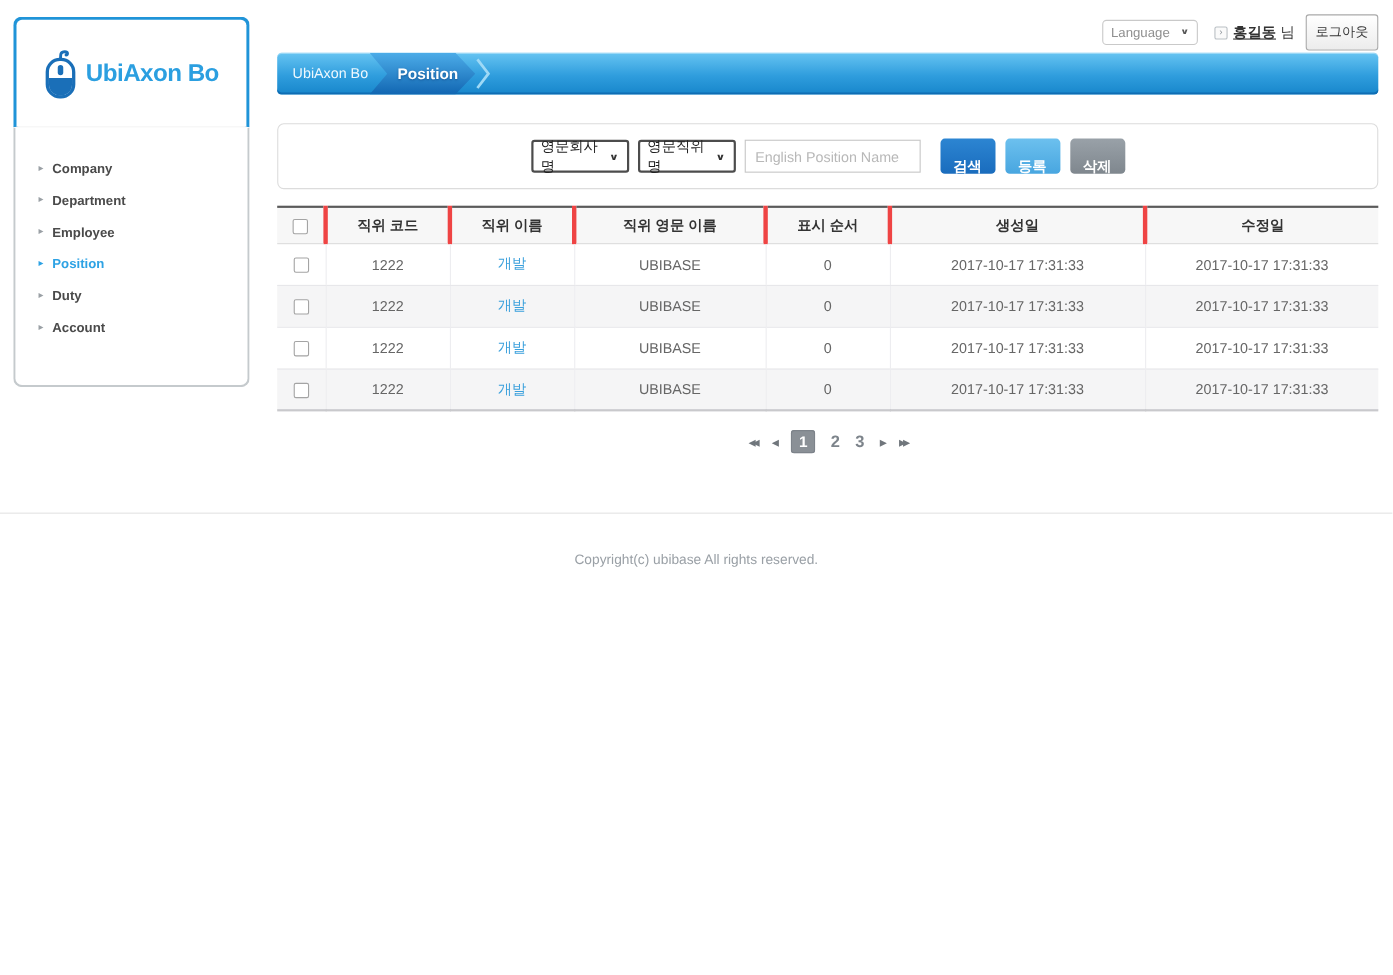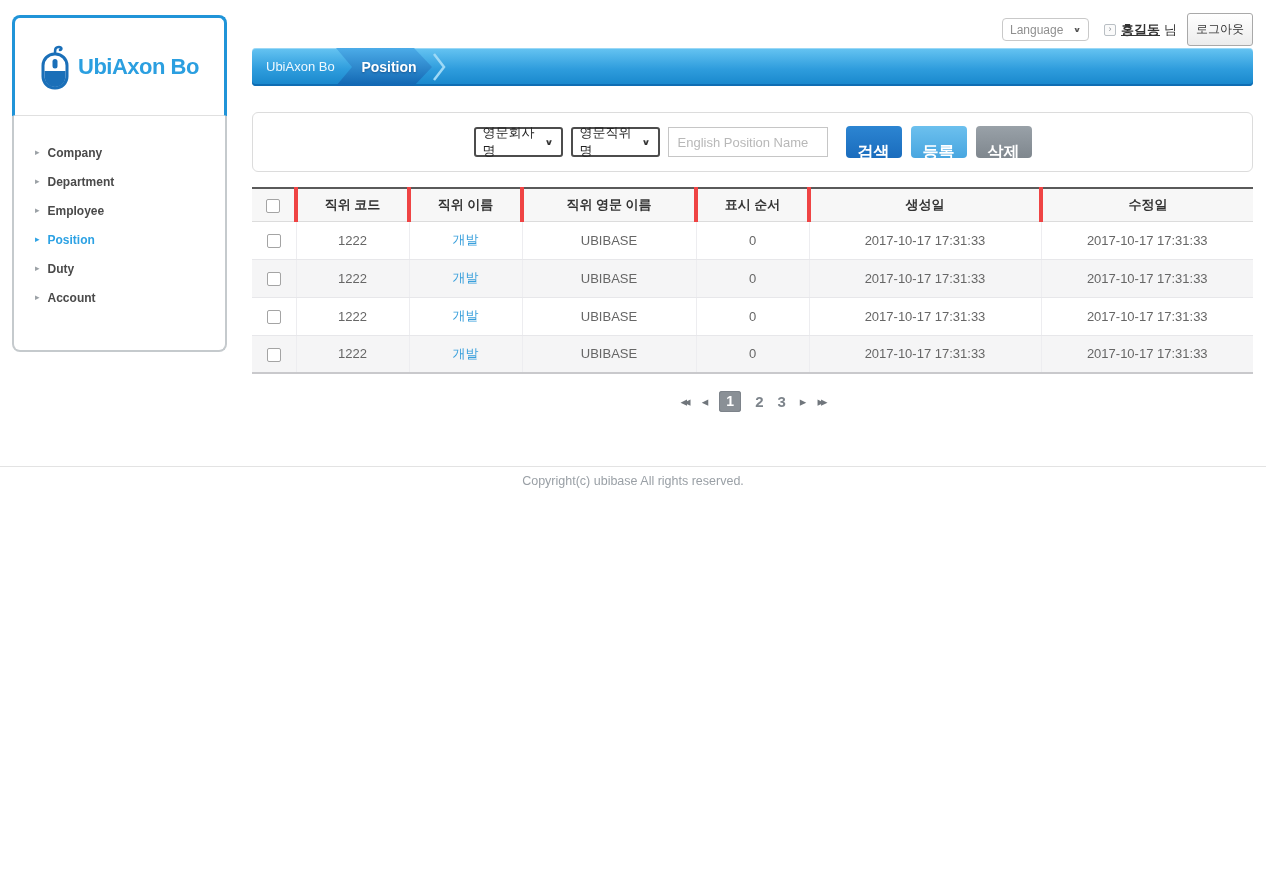--- a/index.html
+++ b/index.html
@@ -59,21 +59,21 @@
   .search-panel { margin-top:26px; height:60px; border:1px solid #dcdcdc; border-radius:6px;
     background:#fff; display:flex; align-items:center; justify-content:center; gap:8px; }
   .k-select { width:89px; height:30px; border:2px solid #4c4c4c; border-radius:3px;
     padding:0 7px; color:#222; font-size:13px;justify-content:center; }
   .k-select .arrow { color:#333; font-size:11px; font-weight:bold; transform:scaleY(.75); }
   .text-input { width:160px; height:30px; border:1px solid #c6c6c6; padding:0 9px;
     font-size:13px; color:#333; font-family:inherit; }
   .text-input::placeholder { color:#b8b8b8; }
   .btn-group { display:flex; gap:9px; margin-left:10px; }
   .btn { height:29px; padding:16px 12px; border:none; border-radius:4px; color:#fff;
-    font-size:16px; font-weight:bold; cursor:pointer; font-family:inherit; }
+    font-size:13px; font-weight:bold; cursor:pointer; font-family:inherit; }
   .btn-search { background:linear-gradient(#2c85d2,#1a6cbd); }
   .btn-register { background:linear-gradient(#6cc0ee,#48a6e0); }
   .btn-delete { background:linear-gradient(#99a1a8,#7f878e); }
 
   
   table.grid { margin-top:15px; width:1001px; border-collapse:collapse;
     border-top:2px solid #5a5a5a; border-bottom:2px solid #c9c9cc; }
   table.grid th { height:33px; background:#f7f7f7; font-size:13px; font-weight:bold;
     color:#333; border-bottom:1px solid #dcdcdc; border-left:4px solid #ef4444; }
   table.grid td { height:38px; text-align:center; font-size:13px; color:#666;
@@ -93,21 +93,21 @@
   .pg-arrow { color:#70767c; font-size:13px; letter-spacing:-3px; cursor:pointer;
     line-height:1; }
   .pg-num { color:#7d848b; font-size:15px; font-weight:bold; cursor:pointer; }
   .pg-num.active { width:22px; height:21px; line-height:21px; text-align:center;
     background:#8a9096; color:#fff; border-radius:3px; font-size:14px;
     box-shadow:inset 0 0 0 1px #7d838a; }
 
   
   .footer-divider { position:absolute; left:0; top:466px; width:1266px; height:0;
     border-top:1px solid #e3e3e3; }
-  .copyright { position:absolute; left:0; top:474px; width:1266px; text-align:center;
+  .copyright { position:absolute; left:0; top:502px; width:1266px; text-align:center;
     color:#9aa0a6; font-size:12.5px; }
 </style>
 </head>
 <body>
 
 <div class="top-header">
   <div class="fake-select lang-select">
     <span>Language</span>
     <span class="arrow">∨</span>
   </div>

